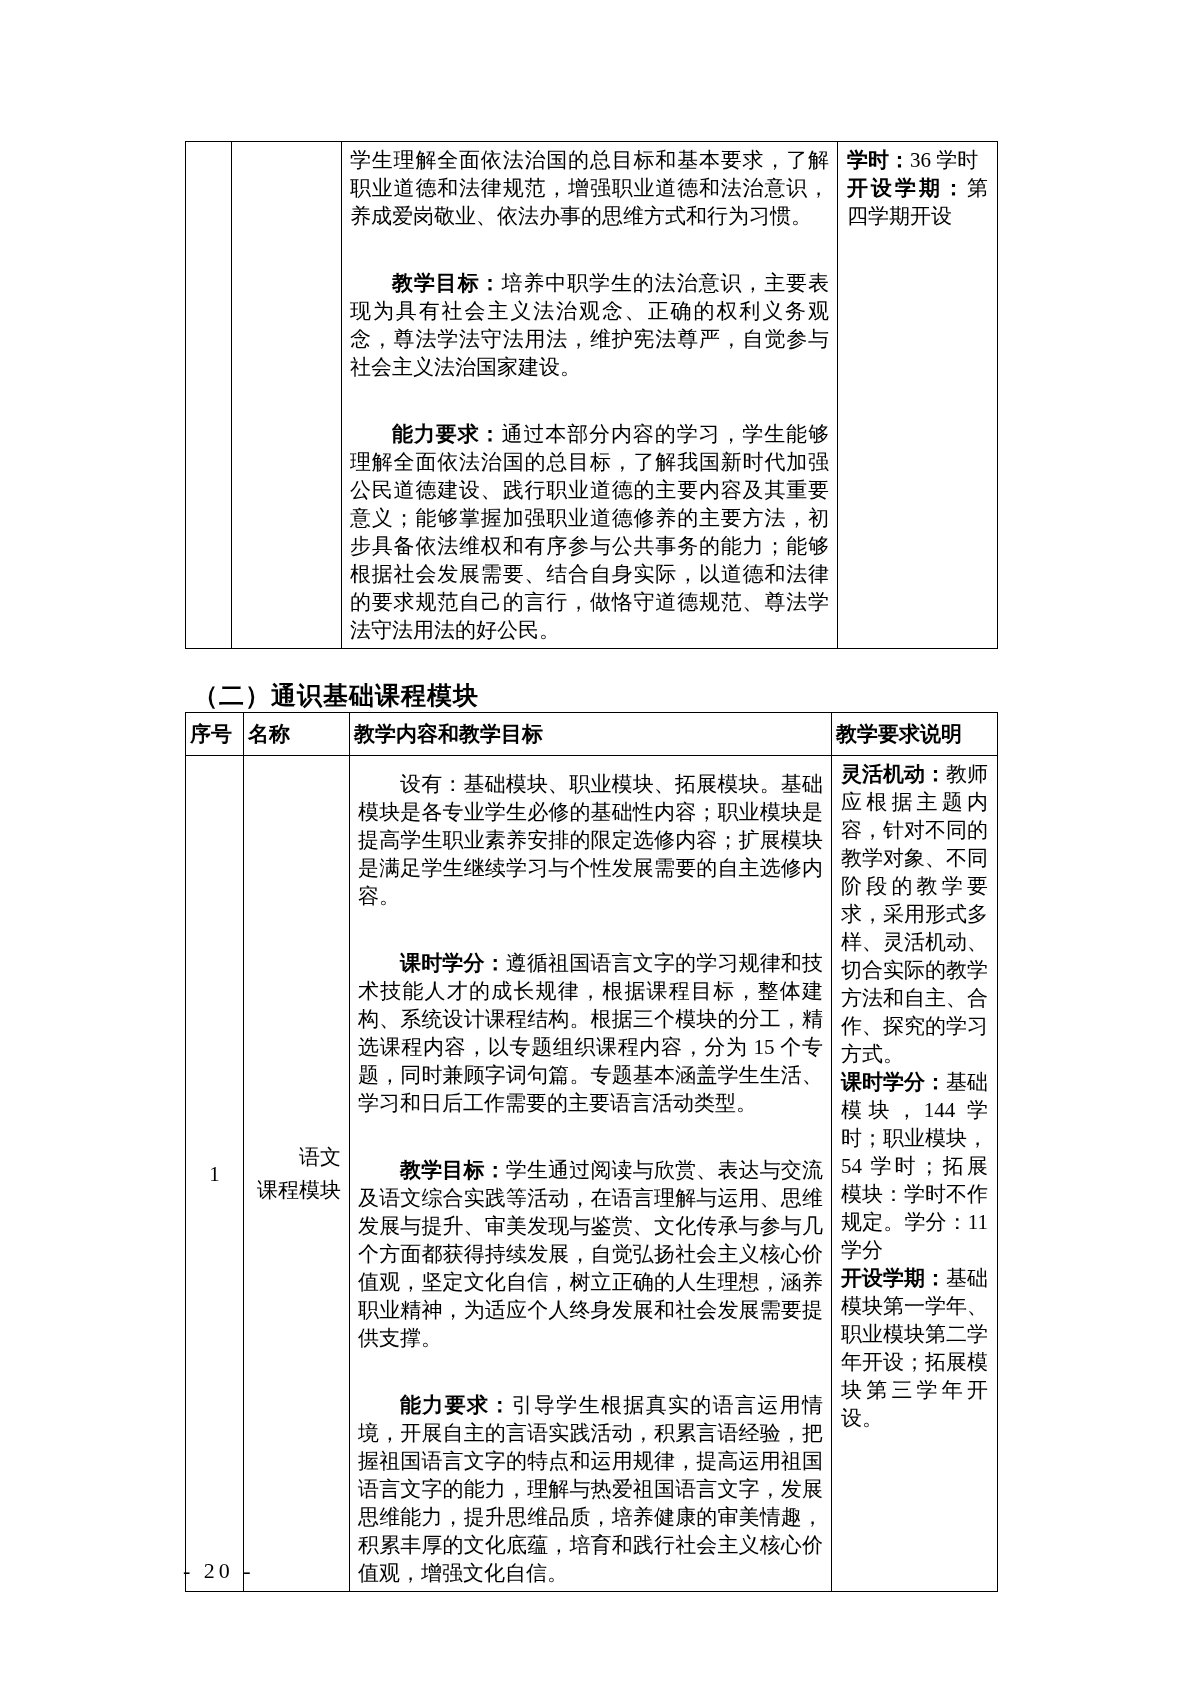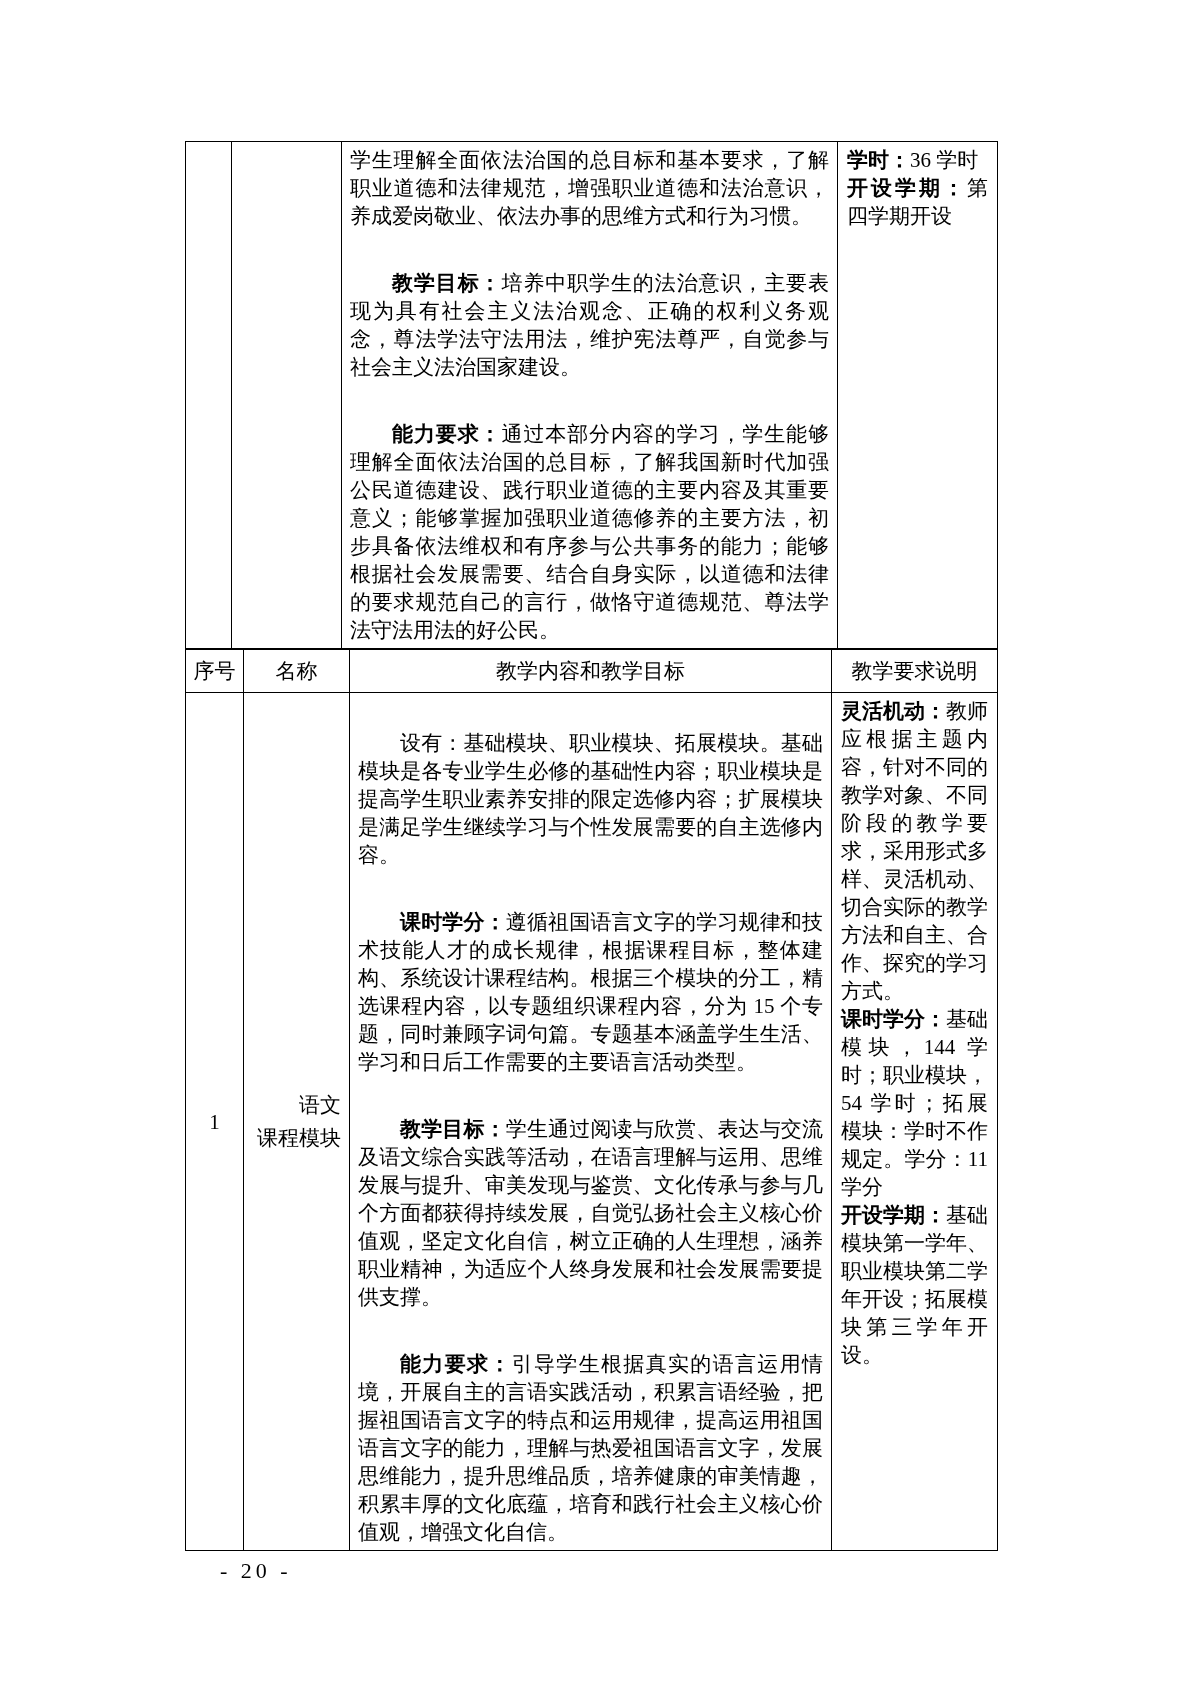--- a/index.html
+++ b/index.html
@@ -15,47 +15,47 @@
   table{border-collapse:collapse;table-layout:fixed;width:812px;}
   td,th{
     border:1.5px solid #000;
     vertical-align:top;
     padding:4px 8px;
     font-size:21px;line-height:28px;
     text-align:justify;
     word-break:break-all;
   }
   th{
-    text-align:center;font-weight:400;
+    font-weight:700;
     padding:7px 4px;
     font-family:"Liberation Sans","DejaVu Sans",sans-serif;
   }
   p{margin:0;}
   p.indent{text-indent:42px;margin-top:39px;}
   b{font-family:"Liberation Sans","DejaVu Sans",sans-serif;font-weight:700;}
   .cell-center{text-align:center;vertical-align:middle;}
   .name-lines div{text-align:right;line-height:33px;}
   .req-cell{padding:4px 9px;}
-  .tbl2 .content-cell .para-wrap p:first-child{margin-top:32px;}
+  .tbl2 .content-cell .para-wrap p:first-child{margin-top:10px;}
   .section-heading{
     margin:30px 0 0 8px;
     font-size:25px;font-weight:700;
     font-family:"Liberation Sans","DejaVu Sans",sans-serif;
     letter-spacing:1px;
   }
   .tbl-title{
     margin:24px 0 18px 0;
     text-align:center;
     font-size:22px;font-weight:700;
     font-family:"Liberation Sans","DejaVu Sans",sans-serif;
     letter-spacing:1px;
   }
   .page-footer{
     position:absolute;left:183px;top:1558px;
-    font-size:22px;letter-spacing:4px;margin-left:37px;
+    font-size:22px;letter-spacing:4px;
   }
 </style>
 </head>
 <body>
 
 <div class="content">
 
   <table class="tbl1">
     <colgroup>
       <col style="width:46px">
@@ -77,20 +77,21 @@
         <td class="req-cell">
           <div class="para-wrap">
               <p><b>学时：</b>36 学时</p>
               <p><b>开设学期：</b>第四学期开设</p>
             </div>
         </td>
       </tr>
     </tbody>
   </table>
 
+  <div class="section-heading">（二）通识基础课程模块</div>
 
 
   <table class="tbl2">
     <colgroup>
       <col style="width:58px">
         <col style="width:106px">
         <col style="width:482px">
         <col style="width:166px">
     </colgroup>
     <tbody>

